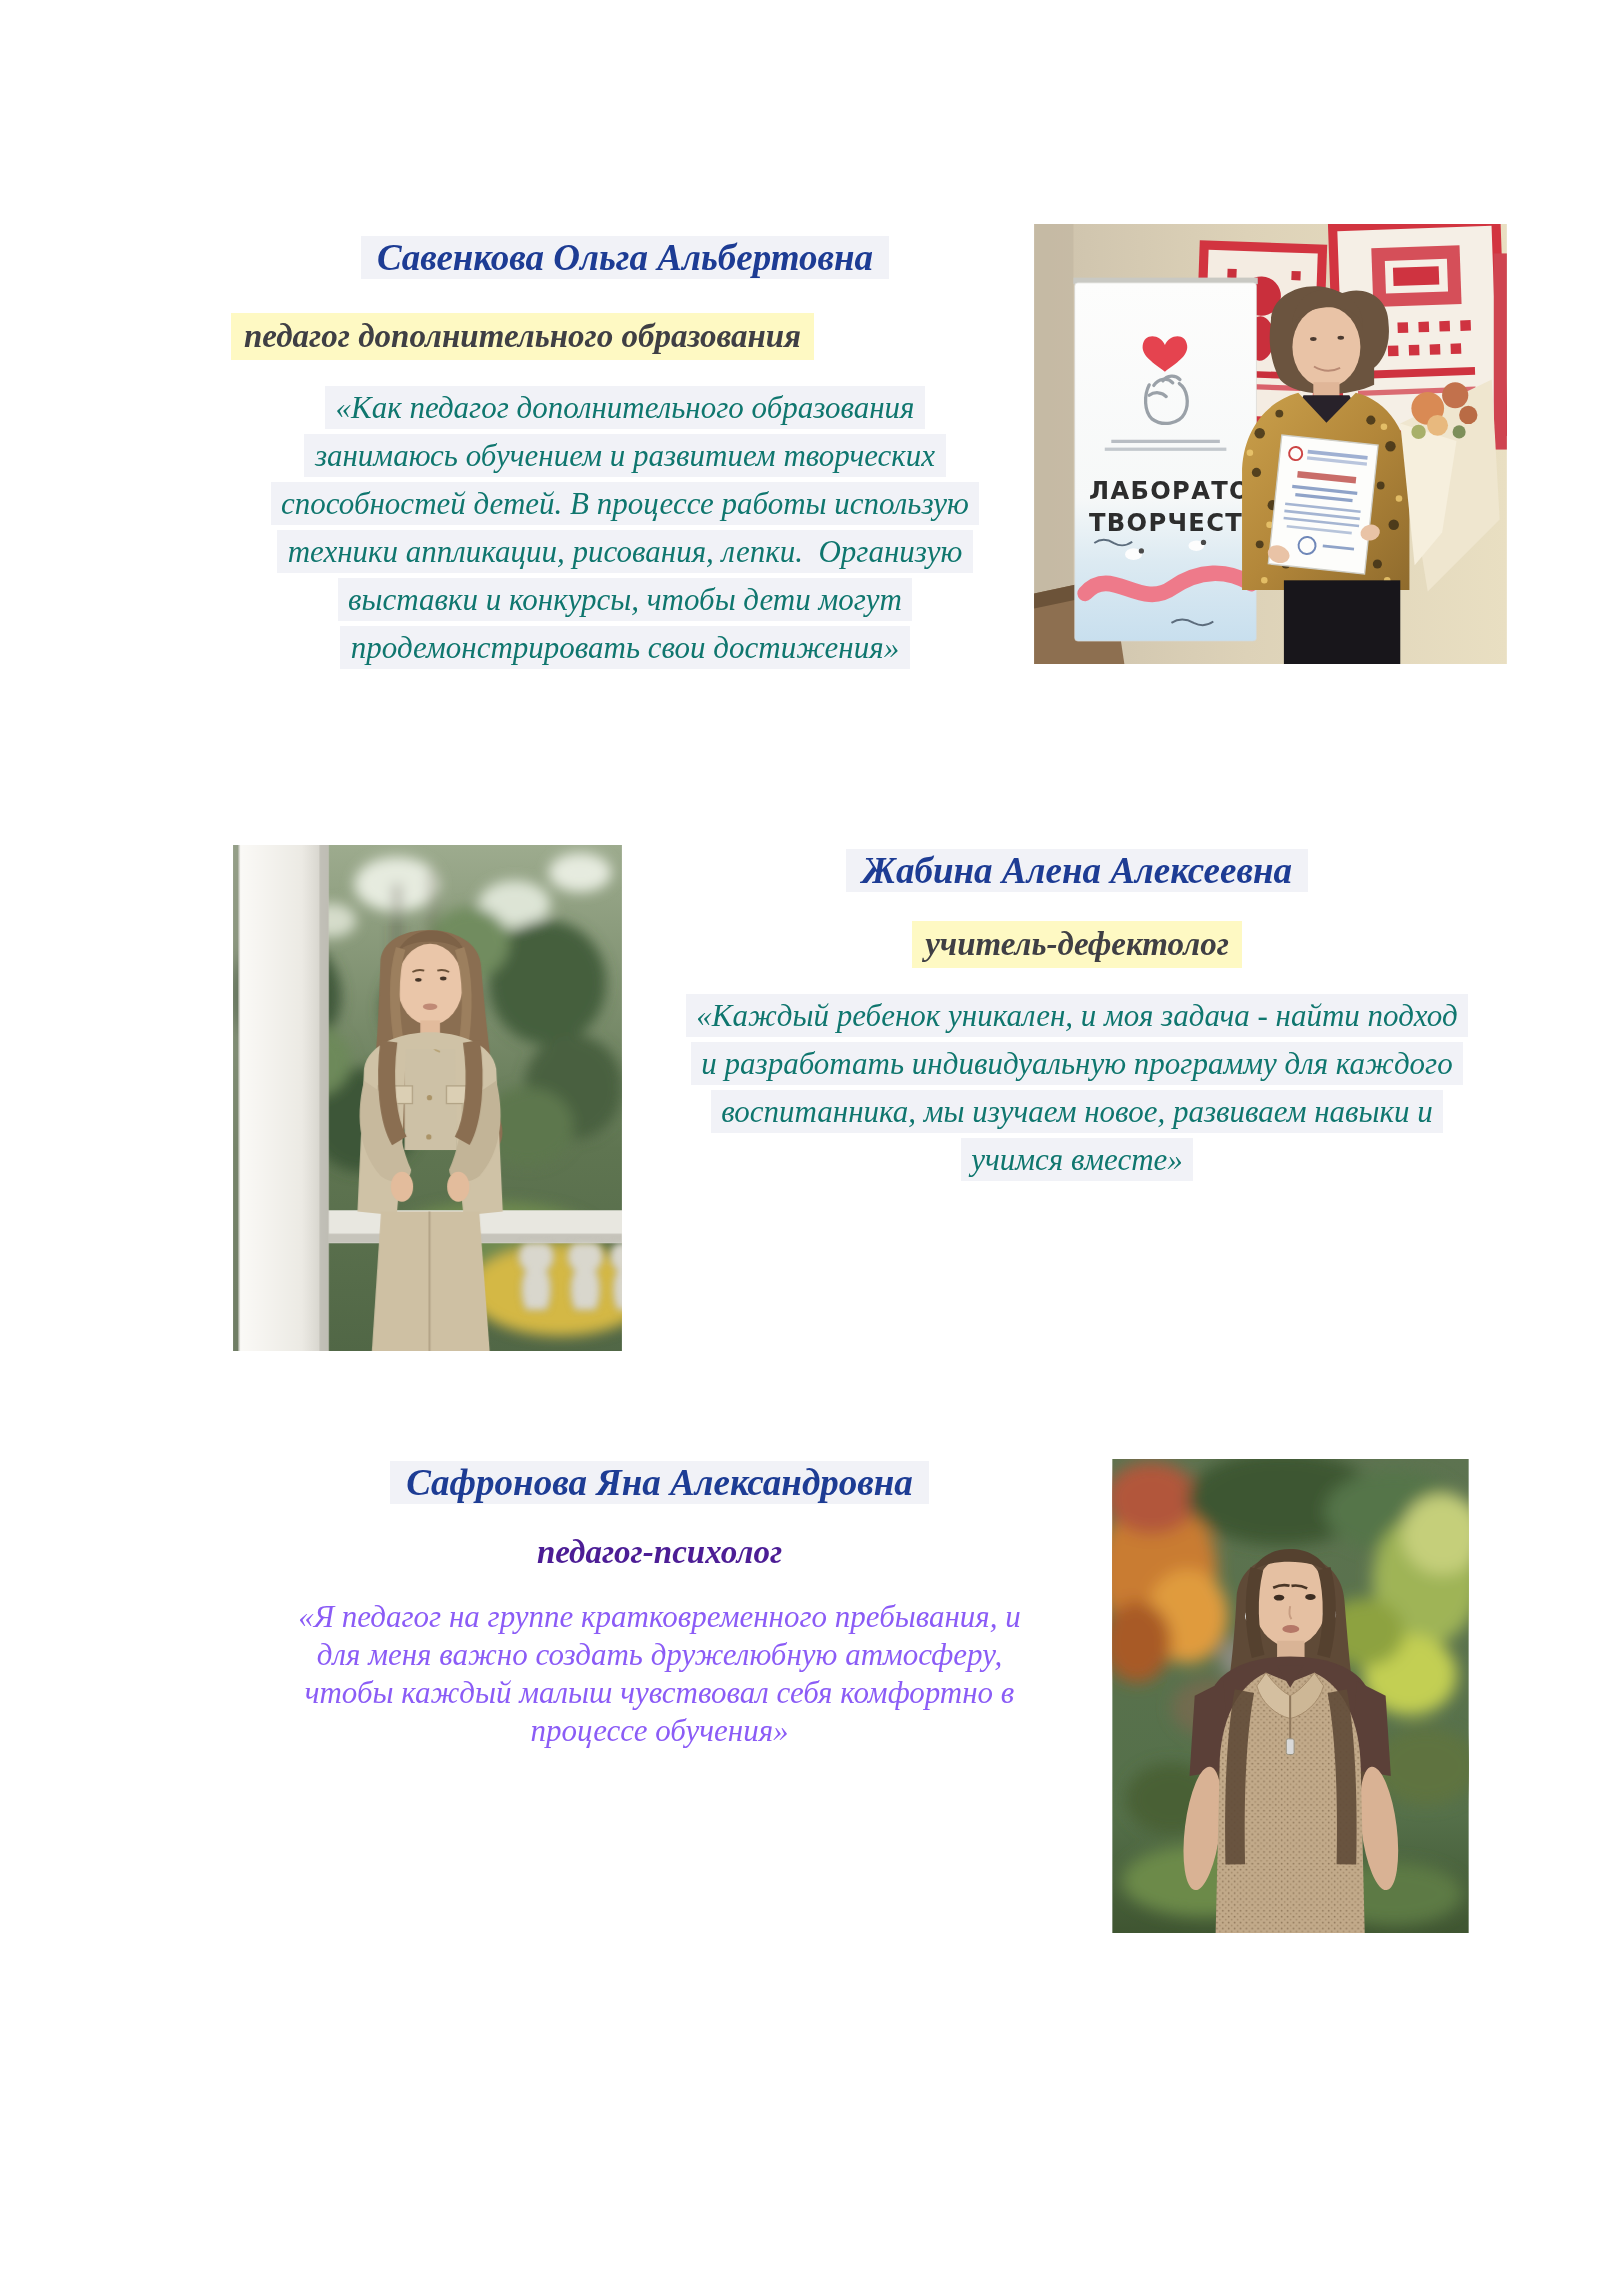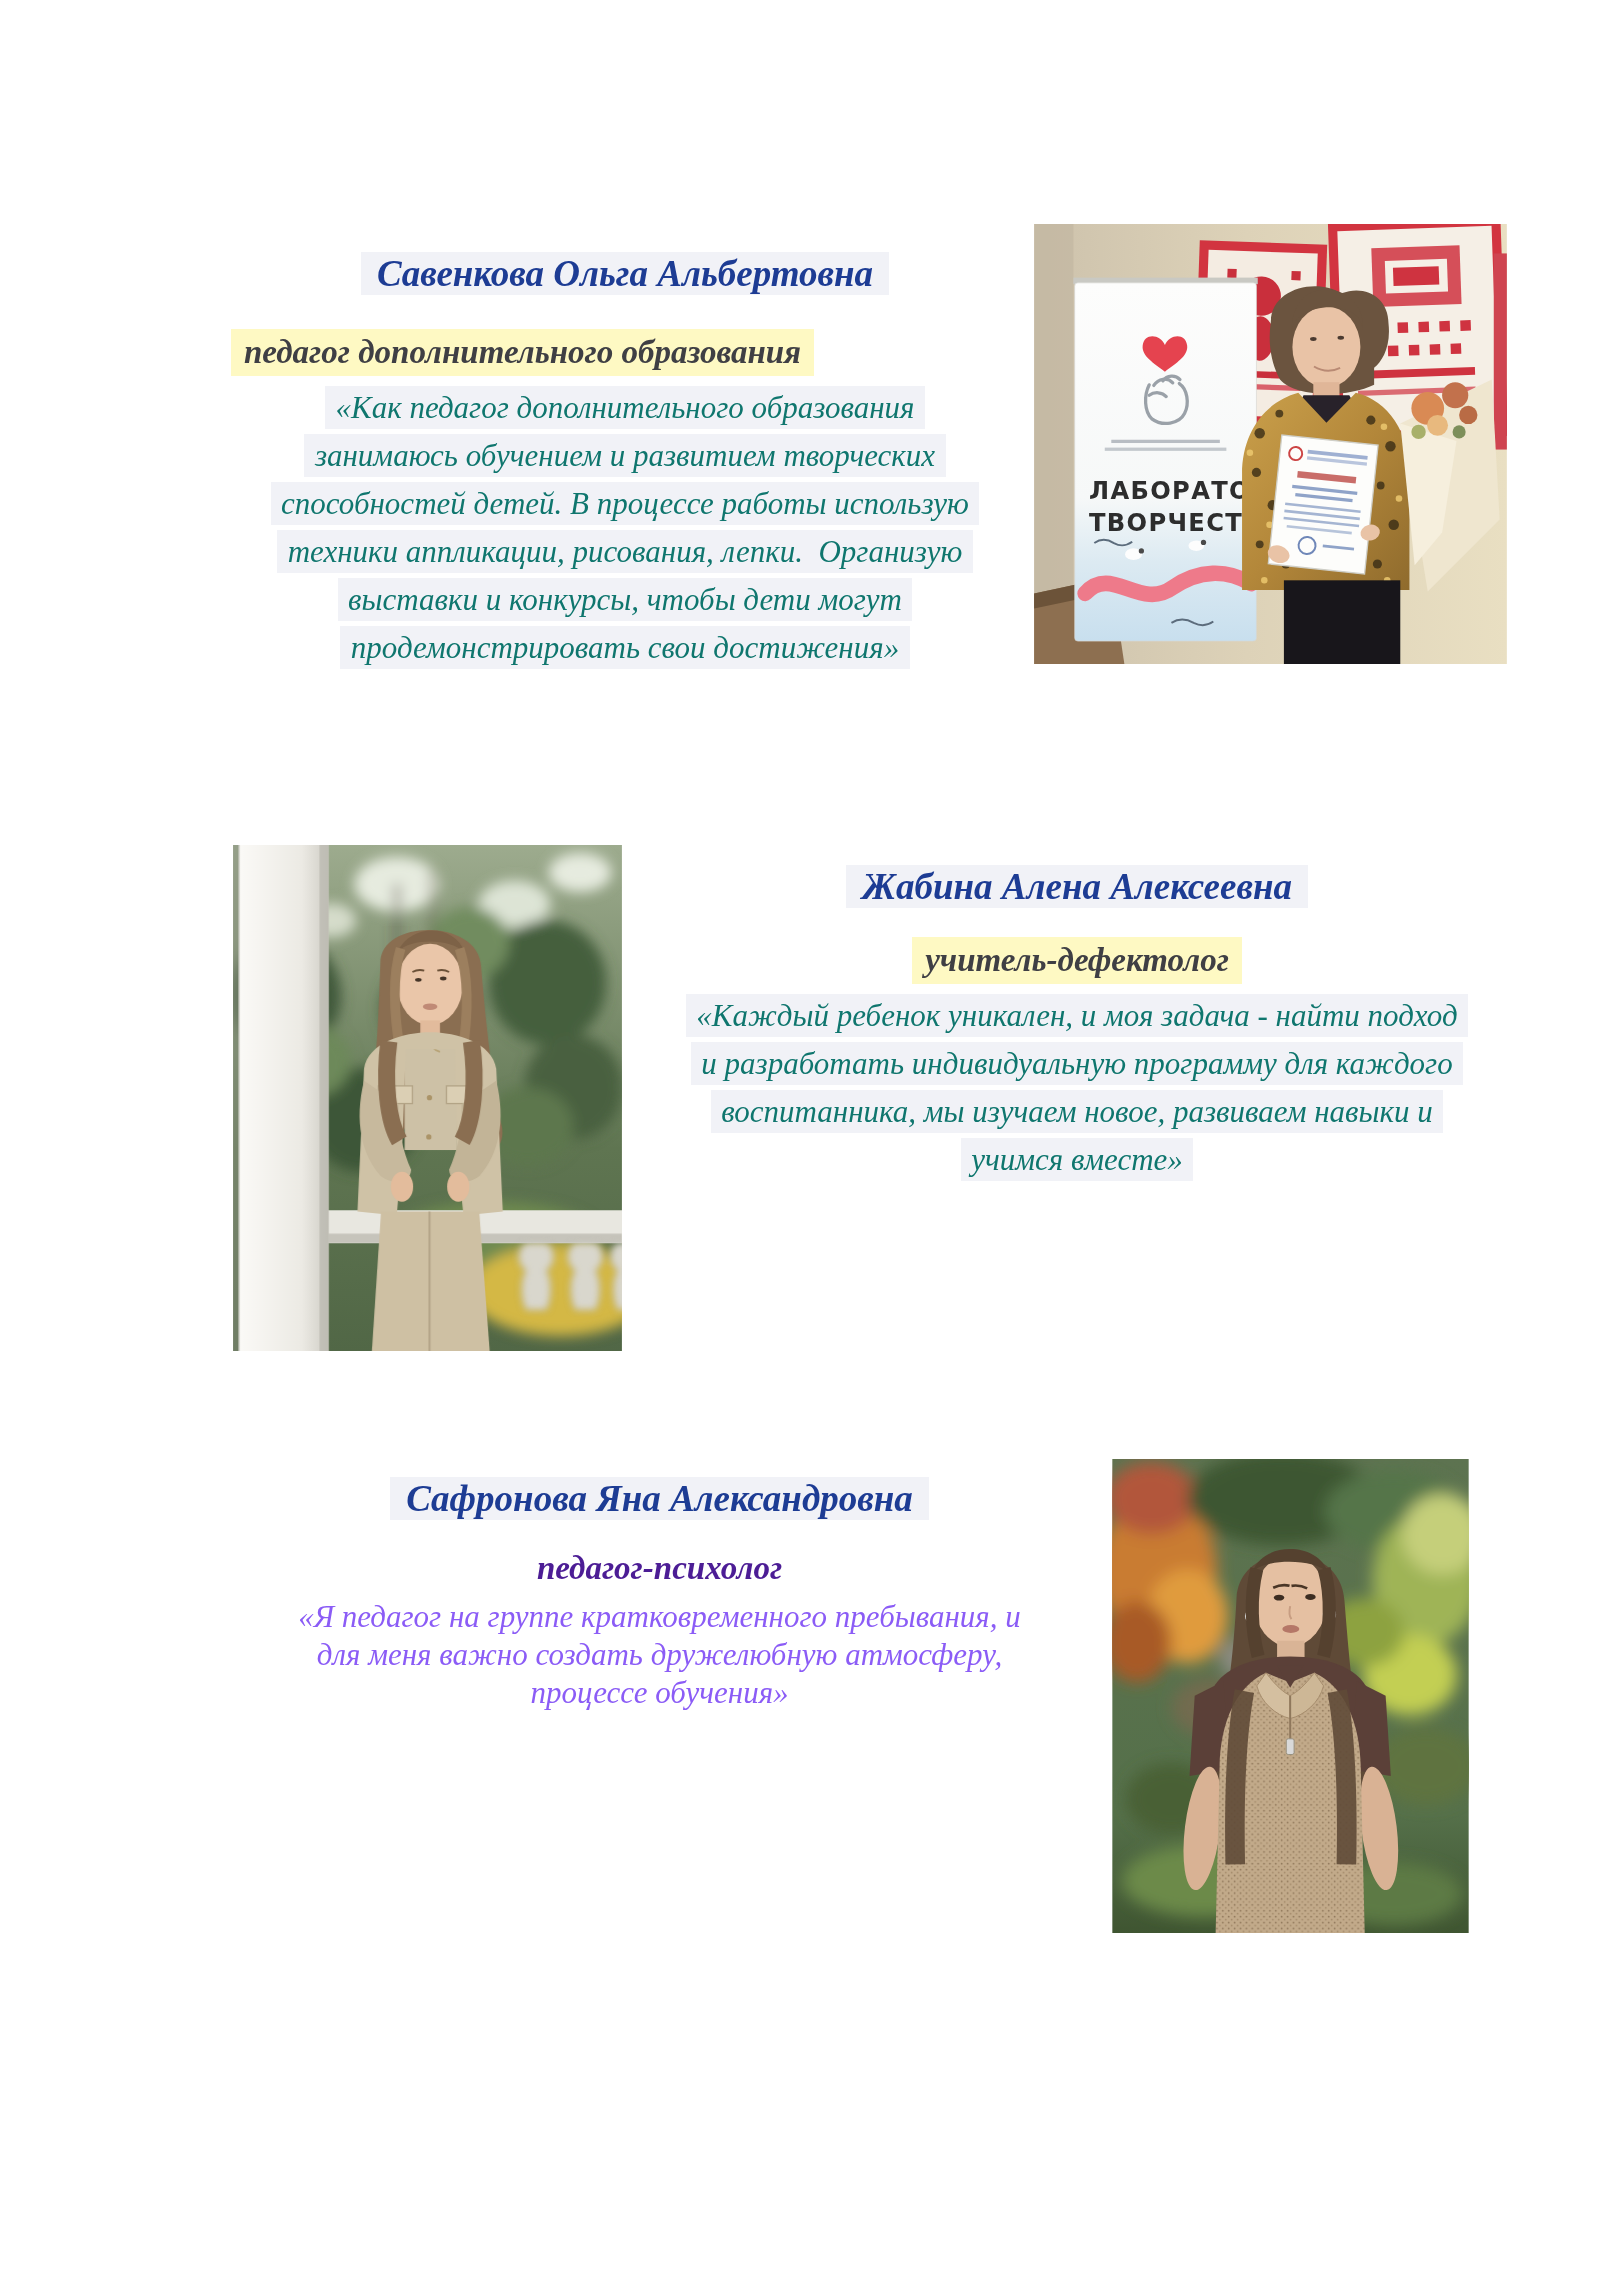--- a/index.html
+++ b/index.html
@@ -4,21 +4,21 @@
 <style>
   html,body{margin:0;padding:0;background:#888;}
   .page{
     position:relative;
     width:1623px;height:2295px;
     background:#ffffff;
     overflow:hidden;
     font-family:"Liberation Serif","DejaVu Serif",serif;
     font-style:italic;
   }
-  .absline{position:absolute;display:flex;justify-content:center;margin-top:16px;}
+  .absline{position:absolute;display:flex;justify-content:center;}
   .absline.leftal{justify-content:flex-start;}
   .name-line{height:43px;}
   .name-line .hl{
     font-weight:bold;font-size:37px;line-height:43px;color:#1d3c94;
     background:#f1f2f7;padding:0 15.7px;white-space:nowrap;
   }
   .role-line{height:47px;}
   .role-line .hl{
     font-weight:bold;font-size:33px;line-height:47px;color:#3f3f44;
     background:#fef9c3;padding:0 13px;white-space:nowrap;
@@ -337,20 +337,23 @@
   <div class="absline role-line plain" style="top:1529px;left:216px;width:887px;">
     <span class="hl">педагог-психолог</span>
   </div>
 
   <div class="quote-block tight" style="top:1597px;left:216px;width:887px;">
     <div class="qline">
         <span>«Я педагог на группе кратковременного пребывания, и</span>
       </div>
     <div class="qline">
         <span>для меня важно создать дружелюбную атмосферу,</span>
+      </div>
+    <div class="qline">
+        <span>чтобы каждый малыш чувствовал себя комфортно в</span>
       </div>
     <div class="qline">
         <span>процессе обучения»</span>
       </div>
   </div>
 
   <div class="photo" style="left:1112px;top:1459px;width:357px;height:474px;">
     <svg viewBox="0 0 545 725">
       <defs>
         <linearGradient id="bg3" x1="0" y1="0" x2="0" y2="1">

